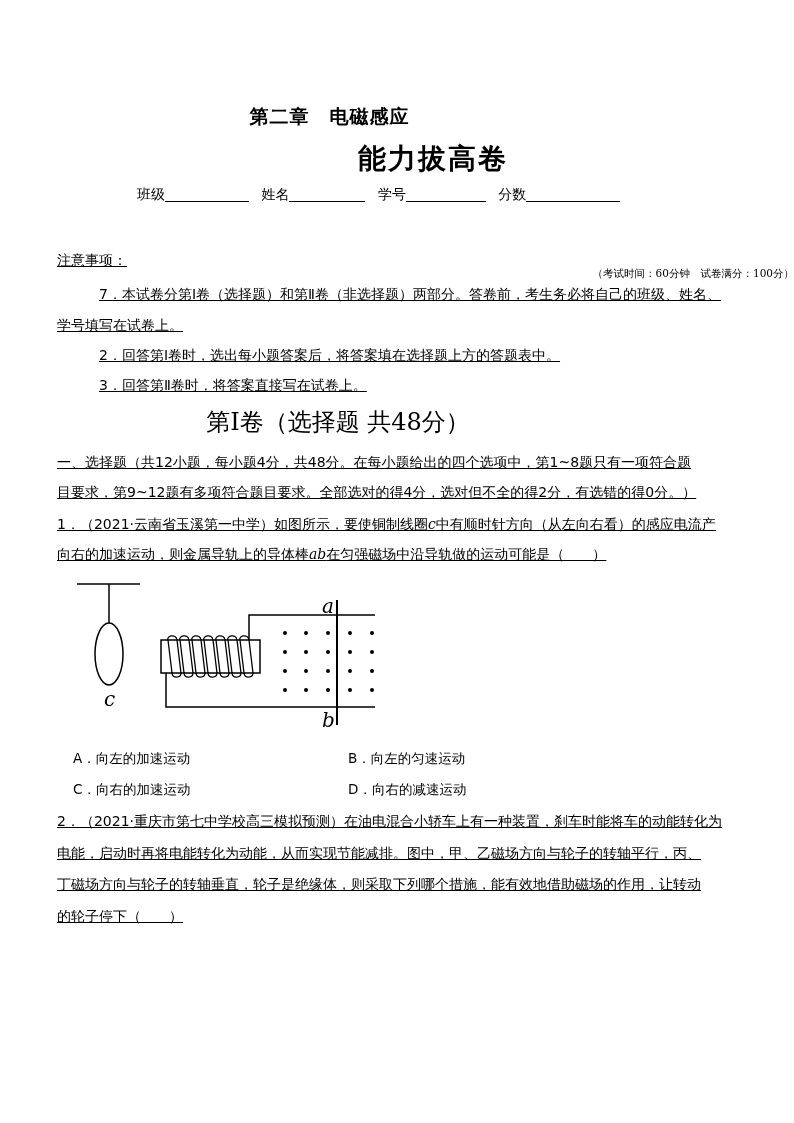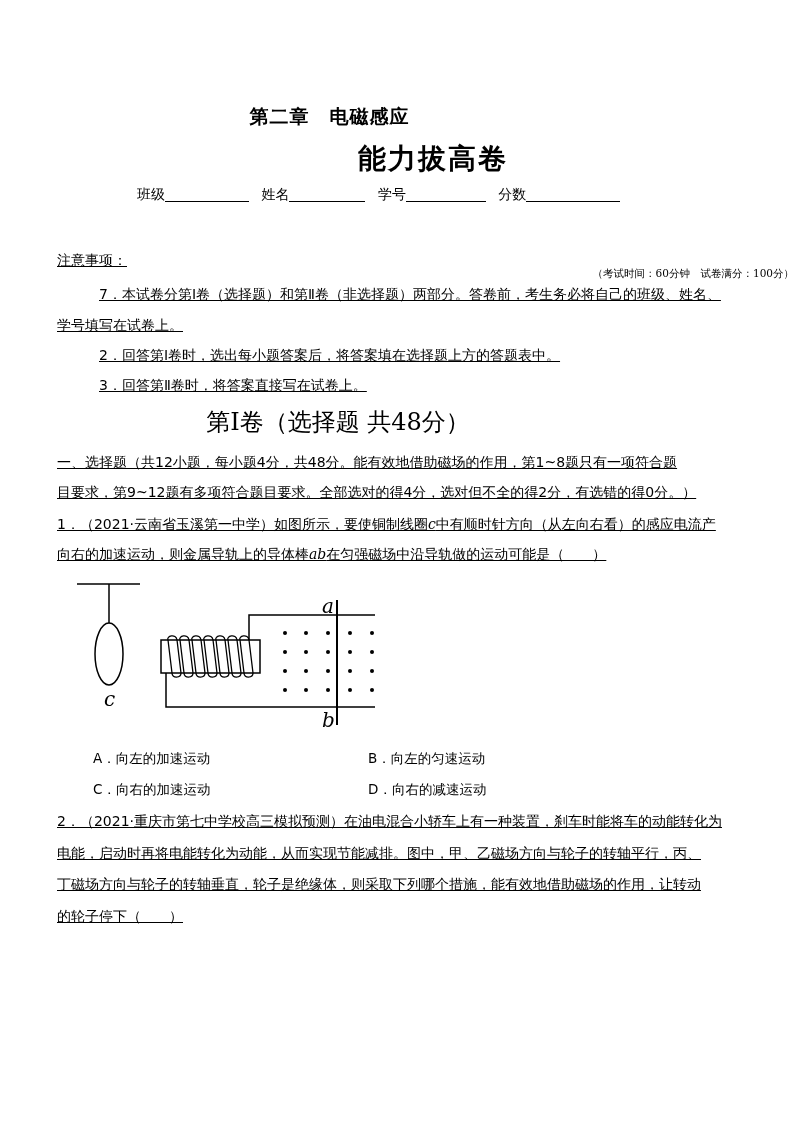--- a/index.html
+++ b/index.html
@@ -9,21 +9,21 @@
   .chapter { top: 104px; left: 0; width: 659px; text-align: center; font-size: 19px; font-weight: bold; letter-spacing: 1px; }
   .title { top: 140px; left: 0; width: 794px; text-align: center; font-size: 28px; font-weight: bold; letter-spacing: 2px; margin-left: 36px; }
   .info-row { top: 186px; left: 137px; font-size: 14px; }
   .info-row span.lbl { }
   .info-row span.blank { display: inline-block; border-bottom: 1px solid #000; height: 15px; vertical-align: -3px; margin-right: 8px; }
   .exam-meta { top: 219px; left: 0; width: 794px; text-align: right; font-size: 10.5px; font-family: "DejaVu Serif", serif; margin-top: 48px; }
   .p { font-size: 14px; left: 57px; text-decoration: underline; }
   .indent { left: 99px; }
   .section-title { top: 406px; left: 0; width: 676px; text-align: center; font-size: 24px; font-family: "DejaVu Serif", serif; }
   .it { font-style: italic; font-family: "DejaVu Serif", serif; }
-  .opt { font-size: 13.5px; margin-left: 20px; }
+  .opt { font-size: 13.5px; }
   svg text { font-family: "DejaVu Serif", serif; font-style: italic; }
 </style>
 </head>
 <body>
 
 <div class="abs chapter">第二章　电磁感应</div>
 <div class="abs title">能力拔高卷</div>
 
 <div class="abs info-row">
   <span class="lbl">班级</span><span class="blank" style="width:84px"></span>
@@ -34,21 +34,21 @@
 
 <div class="abs exam-meta">（考试时间：60分钟　试卷满分：100分）</div>
 
 <div class="abs p" style="top:252px">注意事项：</div>
 <div class="abs p indent" style="top:286px">7．本试卷分第Ⅰ卷（选择题）和第Ⅱ卷（非选择题）两部分。答卷前，考生务必将自己的班级、姓名、</div>
 <div class="abs p" style="top:317px">学号填写在试卷上。</div>
 <div class="abs p indent" style="top:347px">2．回答第Ⅰ卷时，选出每小题答案后，将答案填在选择题上方的答题表中。</div>
 <div class="abs p indent" style="top:377px">3．回答第Ⅱ卷时，将答案直接写在试卷上。</div>
 
 <div class="abs section-title">第Ⅰ卷（选择题 共48分）</div>
-<div class="abs p" style="top:454px">一、选择题（共12小题，每小题4分，共48分。能有效地借助磁场的作用，第1~8题只有一项符合题</div>
+<div class="abs p" style="top:454px">一、选择题（共12小题，每小题4分，共48分。在每小题给出的四个选项中，第1~8题只有一项符合题</div>
 <div class="abs p" style="top:484px">目要求，第9~12题有多项符合题目要求。全部选对的得4分，选对但不全的得2分，有选错的得0分。）</div>
 
 <div class="abs p" style="top:516px">
   <span>1．（2021·云南省玉溪第一中学）如图所示，要使铜制线圈</span><span class="it">c</span><span>中有顺时针方向（从左向右看）的感应电流产</span>
 </div>
 <div class="abs p" style="top:546px">
   <span>向右的加速运动，则金属导轨上的导体棒</span><span class="it">ab</span><span>在匀强磁场中沿导轨做的运动可能是（　　）</span>
 </div>
 
 <svg class="abs" style="top:570px; left:60px;" width="330" height="170" viewBox="0 0 330 170">

